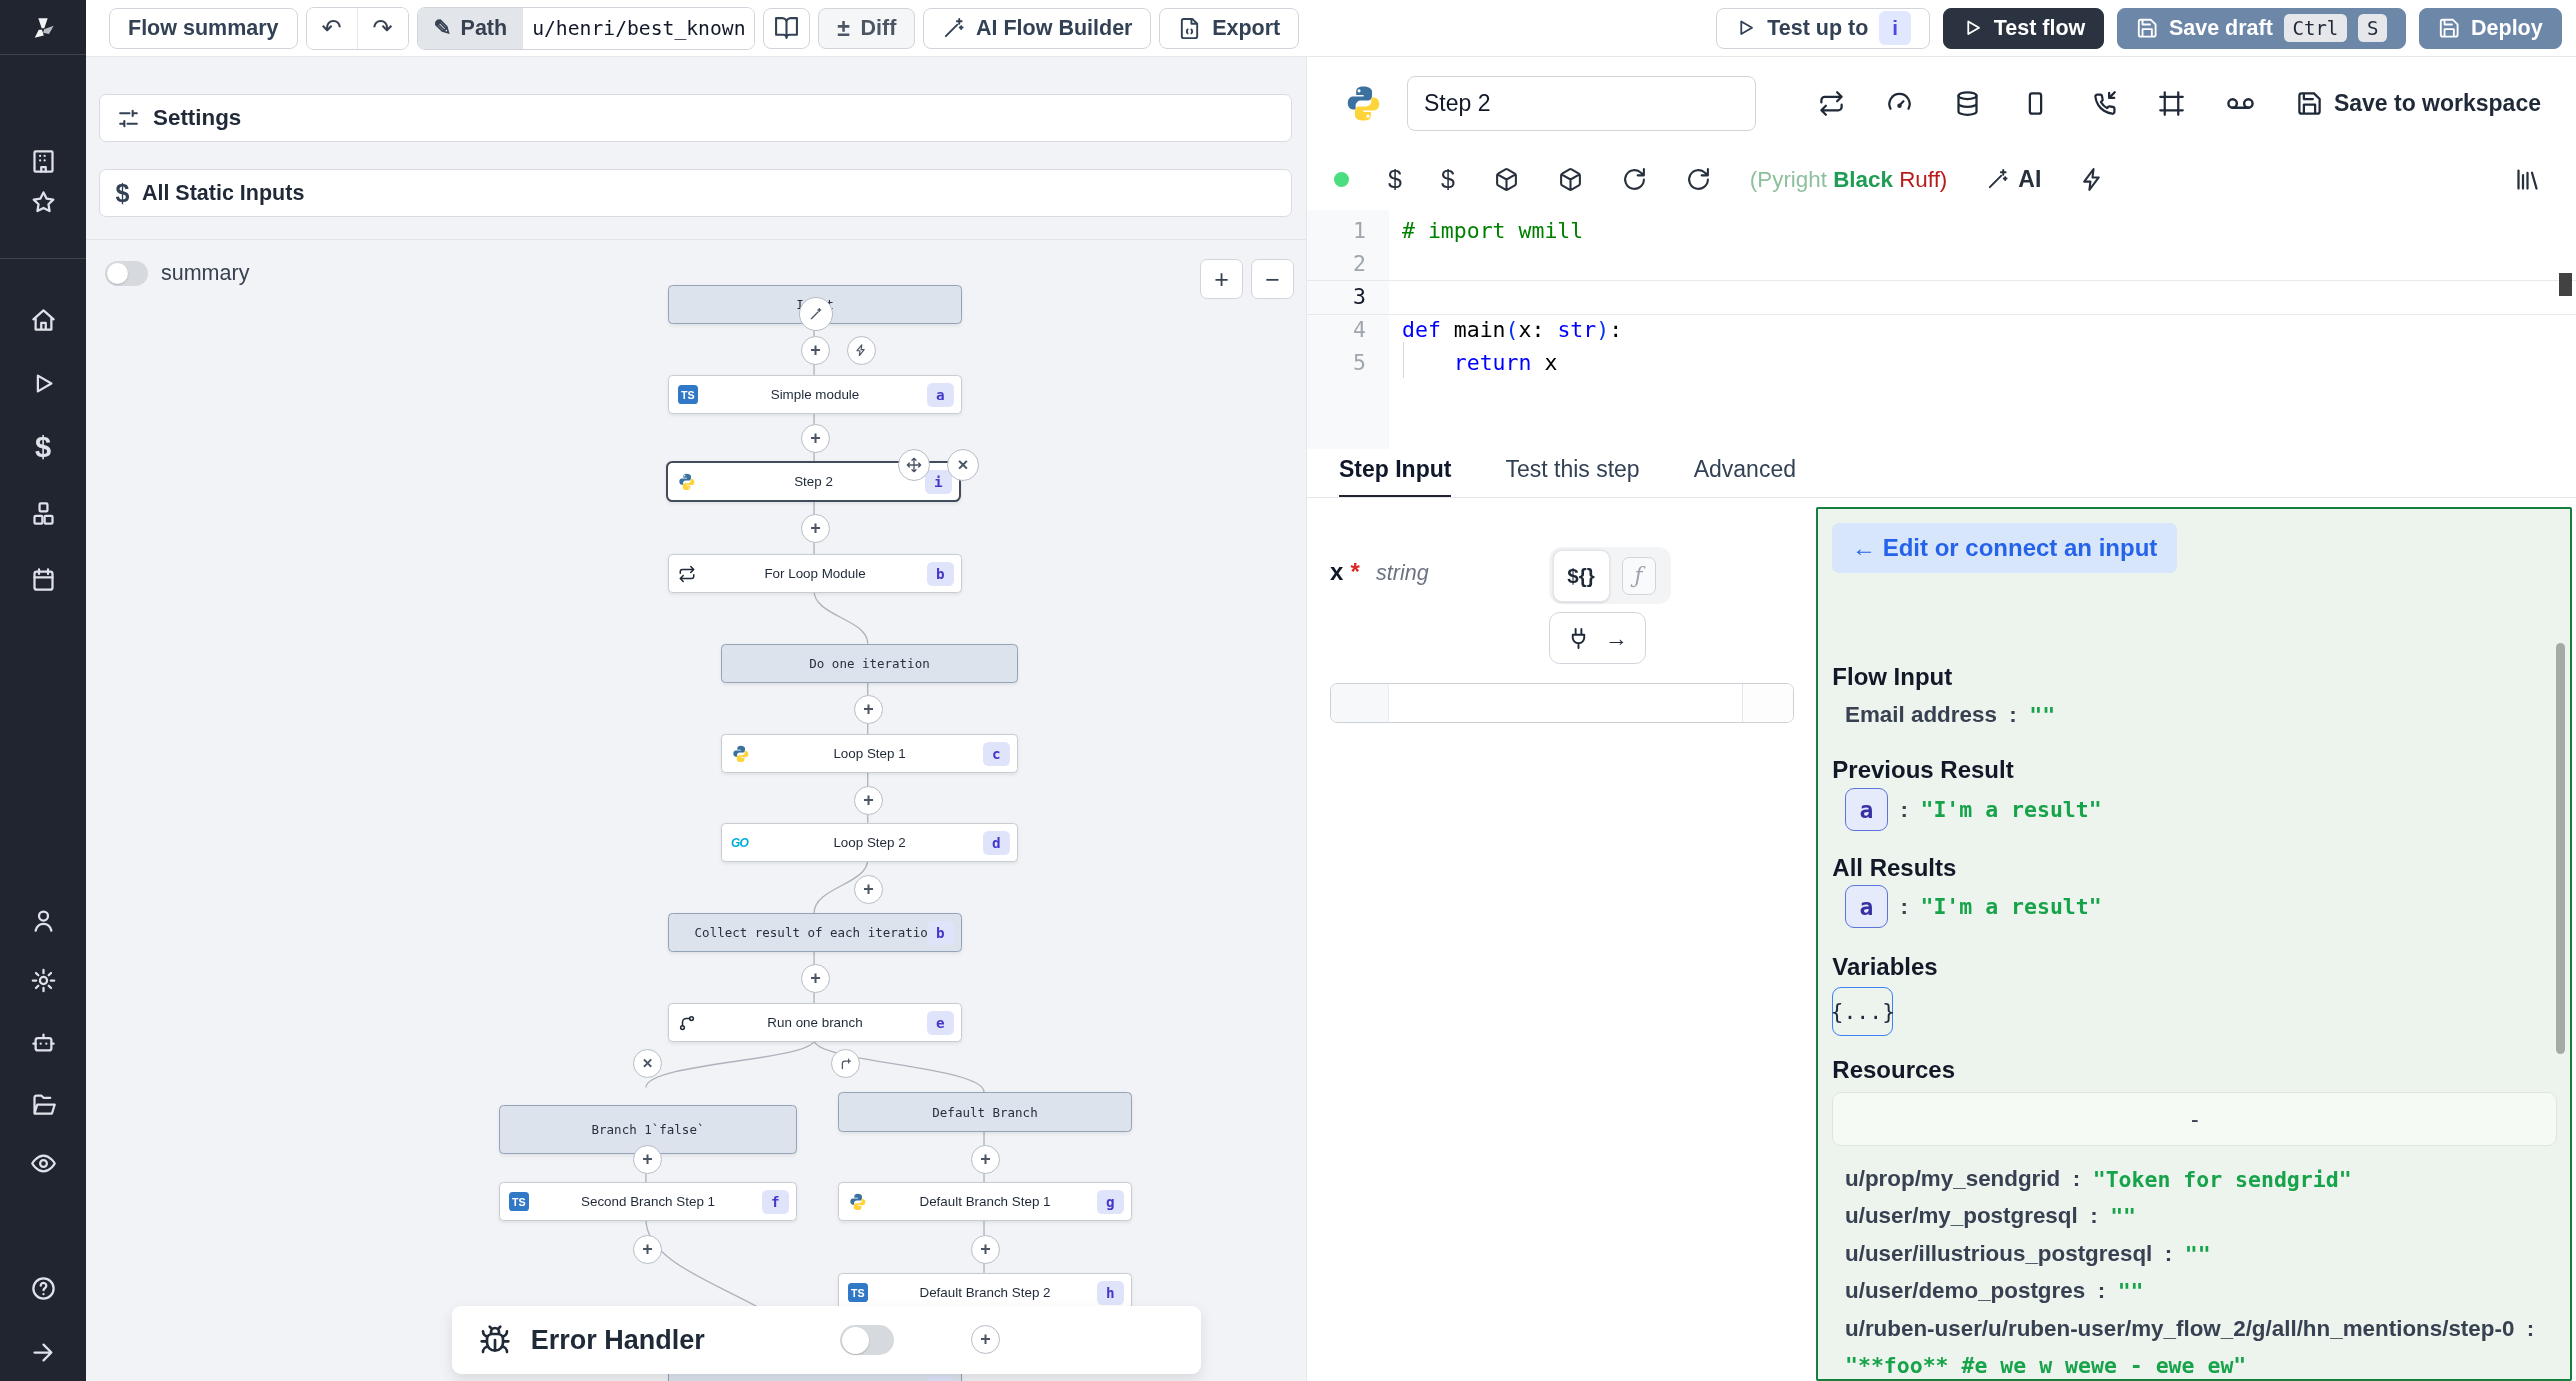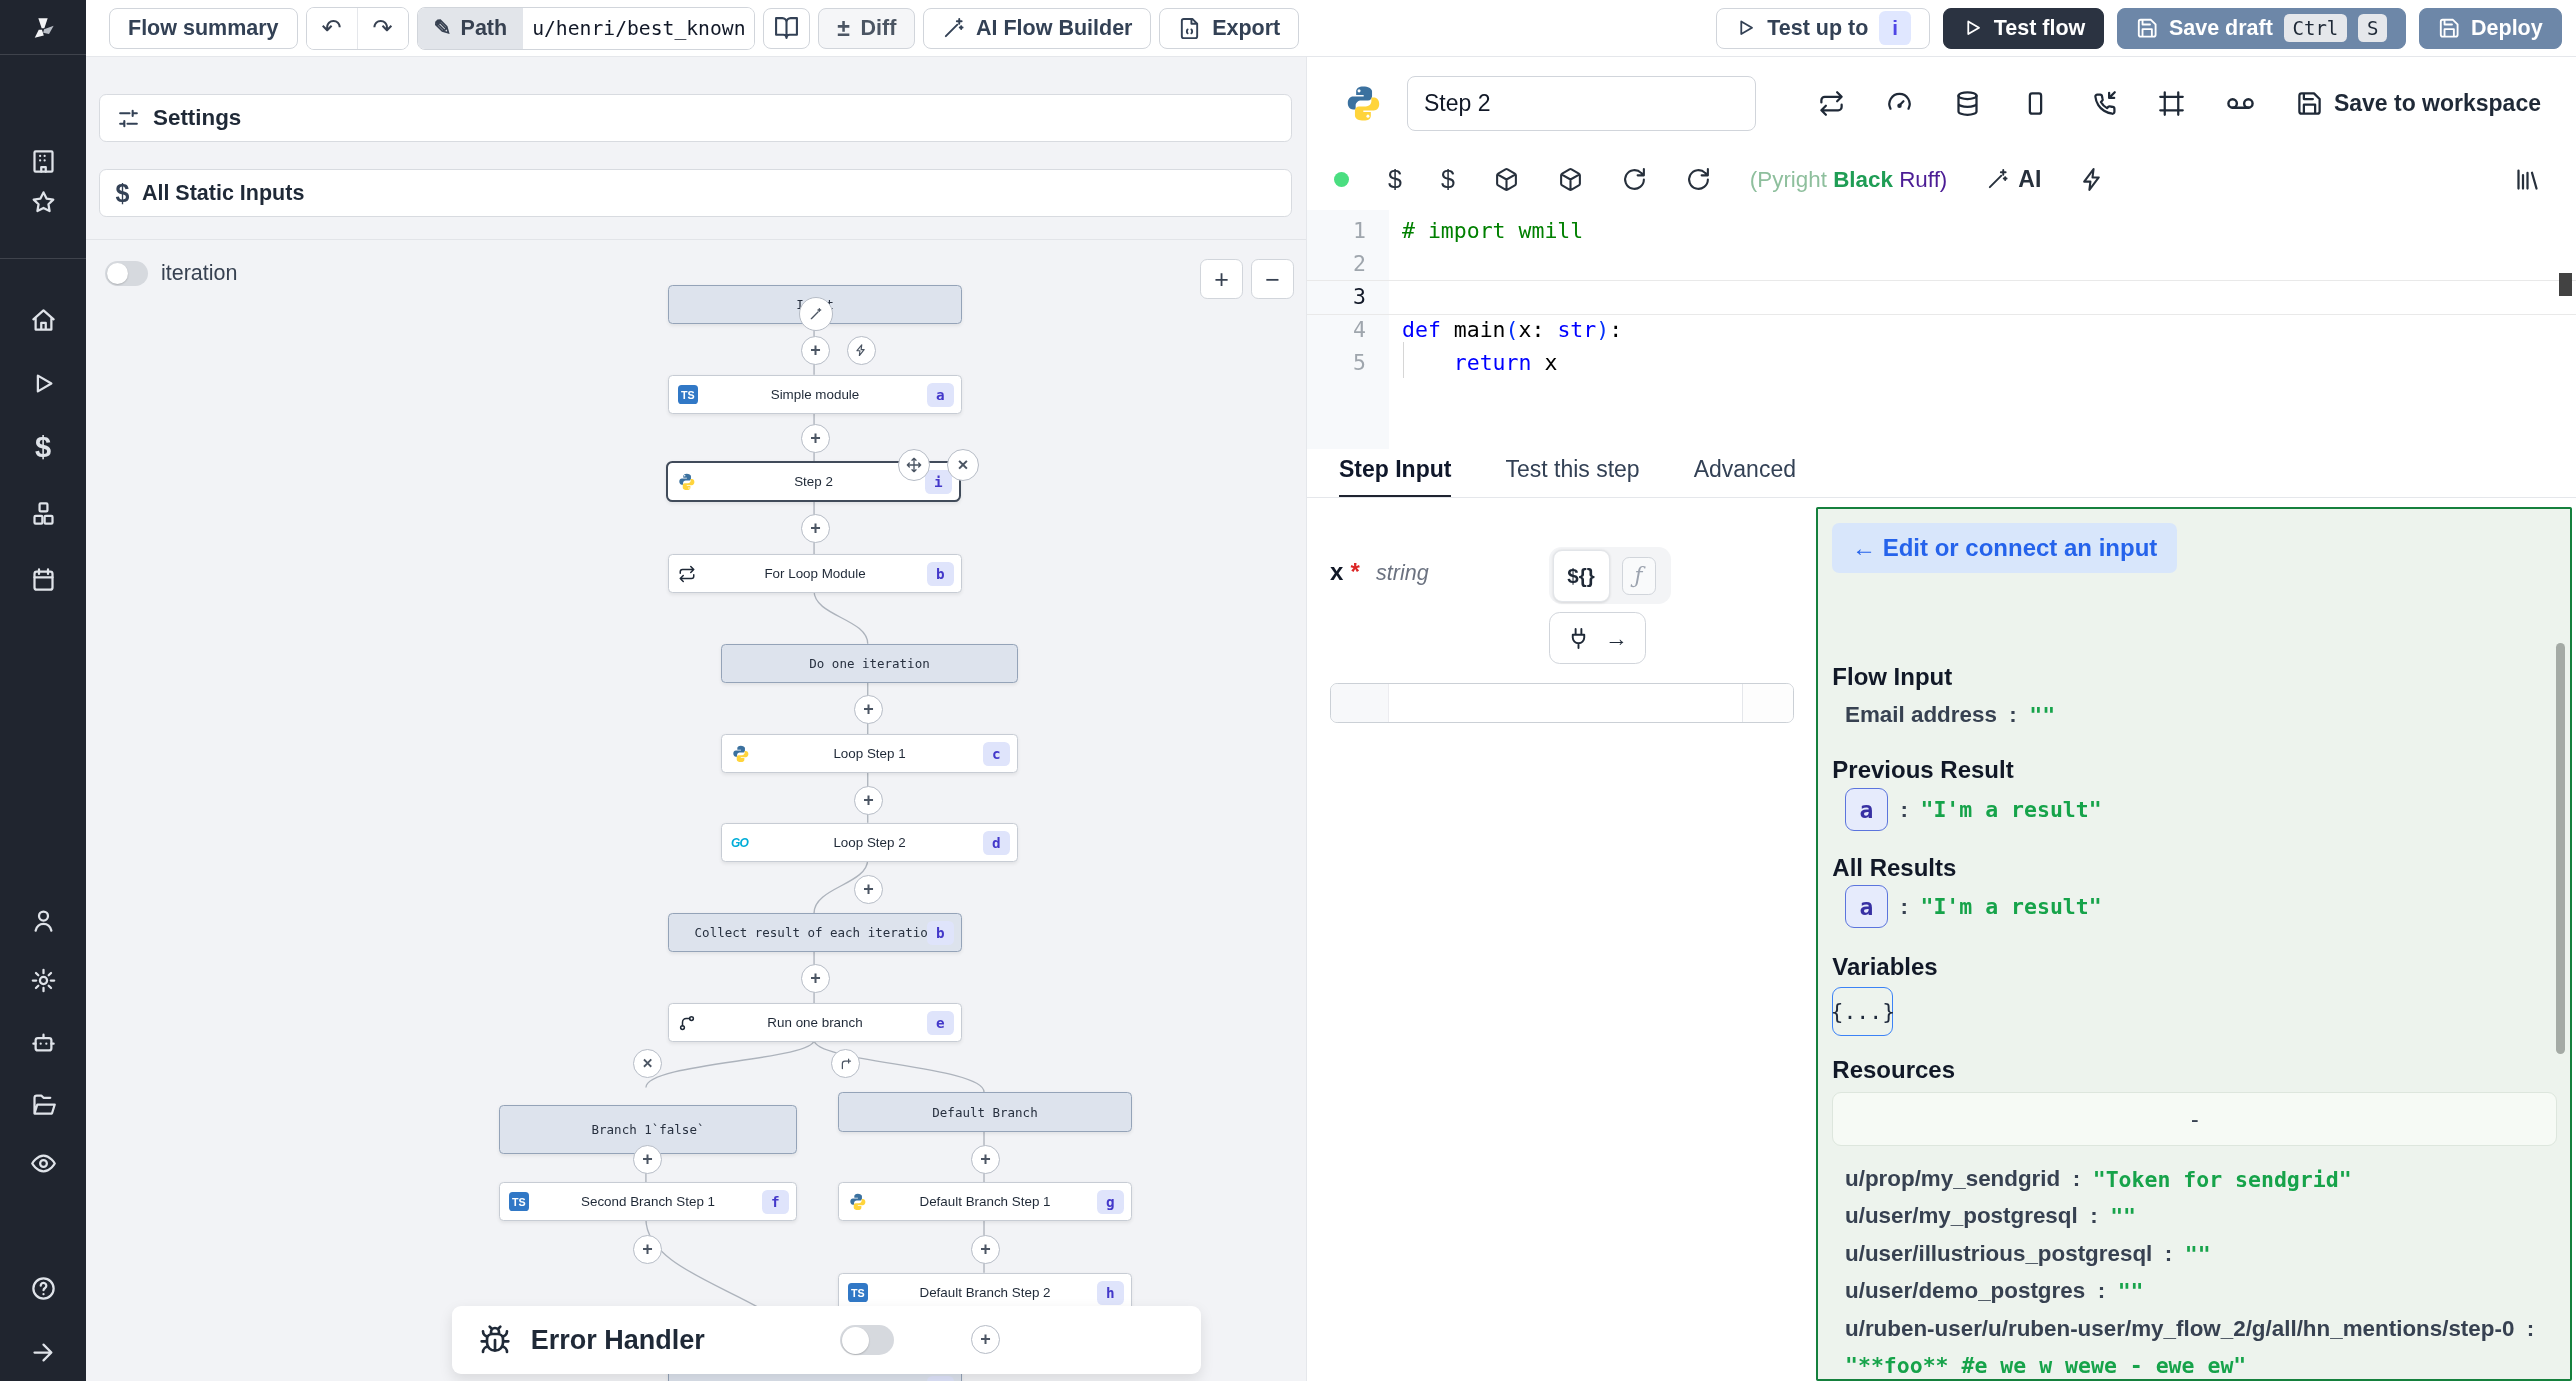--- a/index.html
+++ b/index.html
@@ -279,21 +279,21 @@
     </div>
     <div class="card" style="top:112px">
       <span style="font-size:25px;font-weight:600;color:#334155">$</span>
       <span style="font-size:21.5px">All Static Inputs</span>
     </div>
     <div class="flow-sep"></div>
 
     <div class="toggle" style="position:absolute;left:19px;top:204px;width:43px;height:25px">
       <div class="knob" style="width:21.5px;height:21.5px"></div>
     </div>
-    <div style="position:absolute;left:75px;top:204px;font-size:21.5px;color:#374151;line-height:25px">iteration</div>
+    <div style="position:absolute;left:75px;top:204px;font-size:21.5px;color:#374151;line-height:25px">summary</div>
     <div class="zoombtn" style="left:1114px;top:202px">+</div>
     <div class="zoombtn" style="left:1165px;top:202px">−</div>
 
     <svg class="edges" width="1220" height="1324" viewBox="0 0 1364 1480">
       <path d="M814 296 L814 355 M814 396 L814 455 M814 497 L814 556
                M814 597 C814 625 874 628 874 656 M874 697 L874 757 M874 798 L874 856
                M874 897 C874 925 814 928 814 957 M814 998 L814 1058
                M814 1099 C814 1122 626 1124 626 1152 M814 1099 C814 1124 1004 1128 1004 1157
                M626 1205 L626 1258 M1004 1199 L1004 1258
                M626 1299 C626 1372 814 1390 814 1466 M1004 1299 L1004 1359
@@ -534,21 +534,21 @@
         </svg>
       <svg class="ic" viewBox="0 0 24 24" style="width:25px;height:25px">
           <path d="M21 12a9 9 0 11-2.64-6.36L21 8M21 2v6h-6"></path>
         </svg>
       <svg class="ic" viewBox="0 0 24 24" style="width:25px;height:25px">
           <path d="M21 12a9 9 0 11-2.64-6.36L21 8M21 2v6h-6"></path>
         </svg>
       <span class="assist">
         <span style="color:#8ebf9d">(Pyright</span>
         <span style="color:#1f9d55;font-weight:600">Black</span>
-        <span style="color:#4c1d95">Ruff)</span>
+        <span style="color:#b91c1c">Ruff)</span>
       </span>
       <span style="display:flex;align-items:center;gap:9px">
         <svg class="ic" viewBox="0 0 24 24" style="width:23px;height:23px">
             <path d="M4 20L16 8M18 2v5M15.5 4.5h5M20 9.5v3M18.5 11h3"></path>
           </svg>
         <span style="font-size:23px;font-weight:600">AI</span>
       </span>
       <svg class="ic" viewBox="0 0 24 24" style="width:25px;height:25px">
           <path d="M13 2L4 14h6l-1 8 9-12h-6l1-8z"></path>
         </svg>

